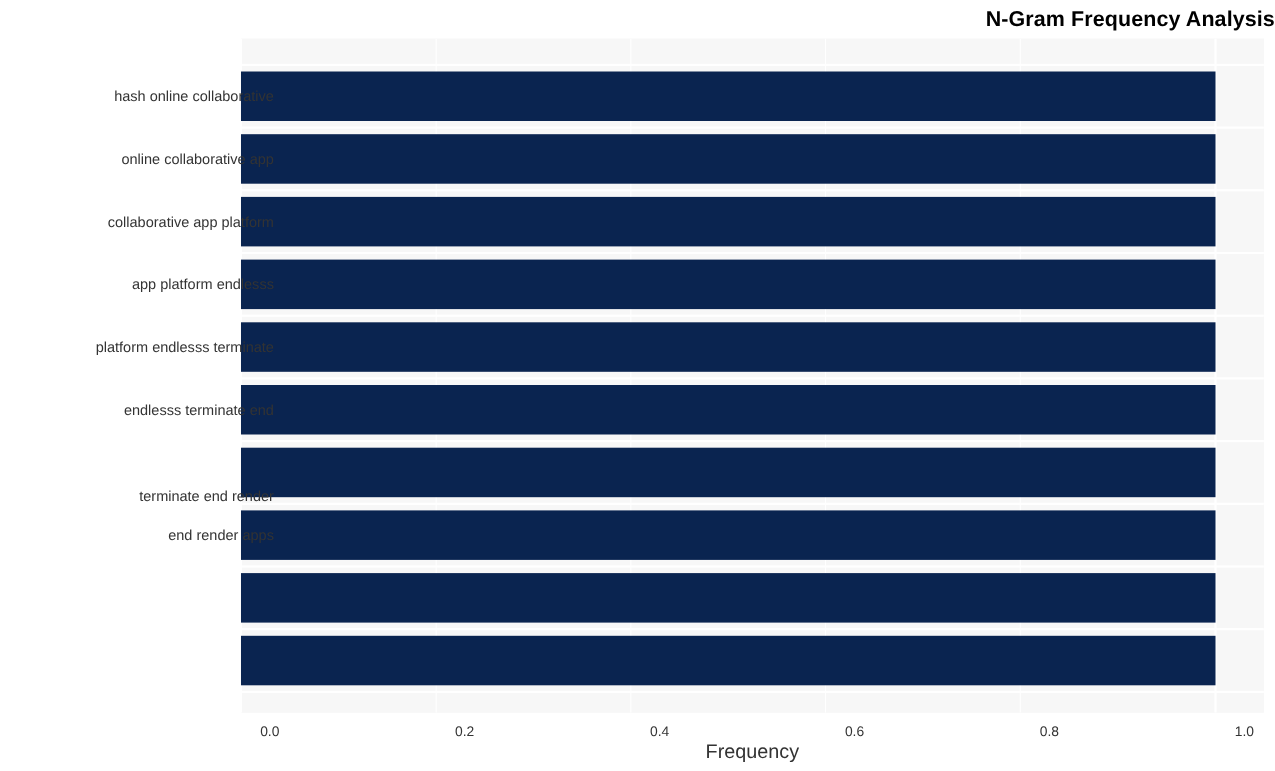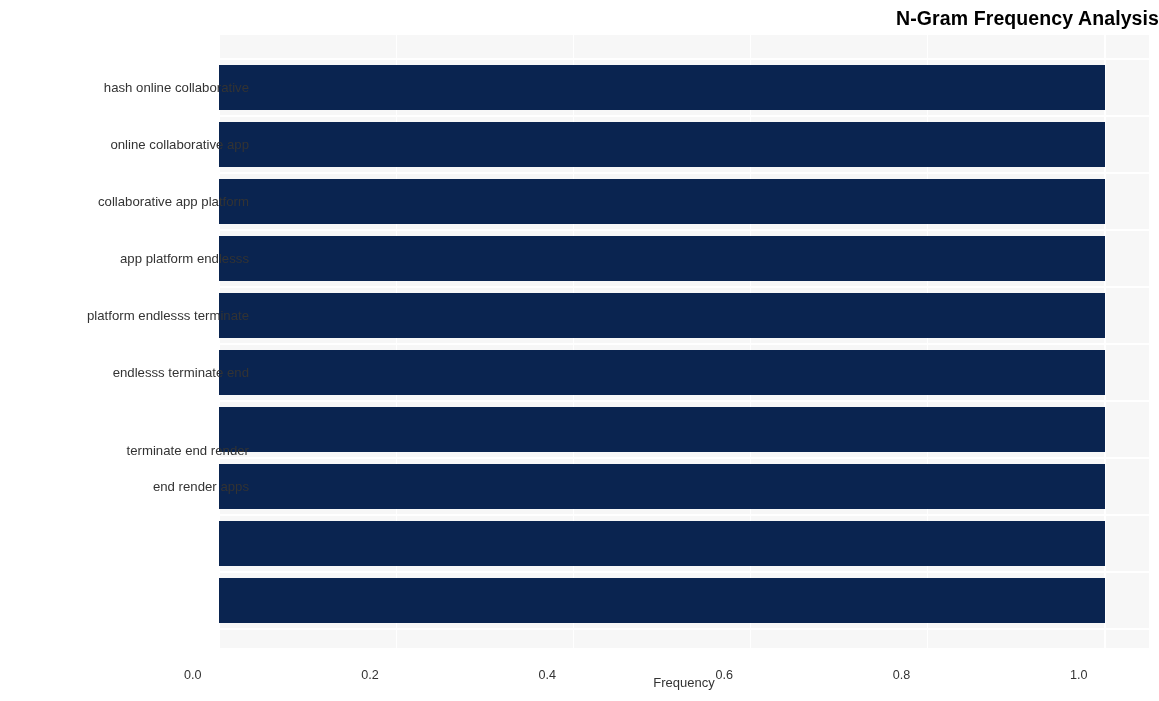--- a/index.html
+++ b/index.html
@@ -102,37 +102,37 @@
   
   #xlabels {
     position: absolute;
     left: 219px;
     top: 652px;
     width: 930px;
     height: 20px;
   }
   .xlabel {
     position: absolute;
-    top: 15px;
+    top: 5px;
     width: 70px;
     margin-left: -35px;
-    text-align: left;
+    text-align: right;
     font-size: 12.6px;
     color: #333333;
     line-height: 16px;
   }
 
   
   #xaxis-title {
     position: absolute;
     left: 219px;
     top: 675px;
     width: 930px;
     text-align: center;
-    font-size: 13px;
+    font-size: 18px;
     color: #333333;
     line-height: 16px;
   }
 </style>
 </head>
 <body>
 
 <div id="figure">
 
   <div id="chart-title">N-Gram Frequency Analysis</div>

